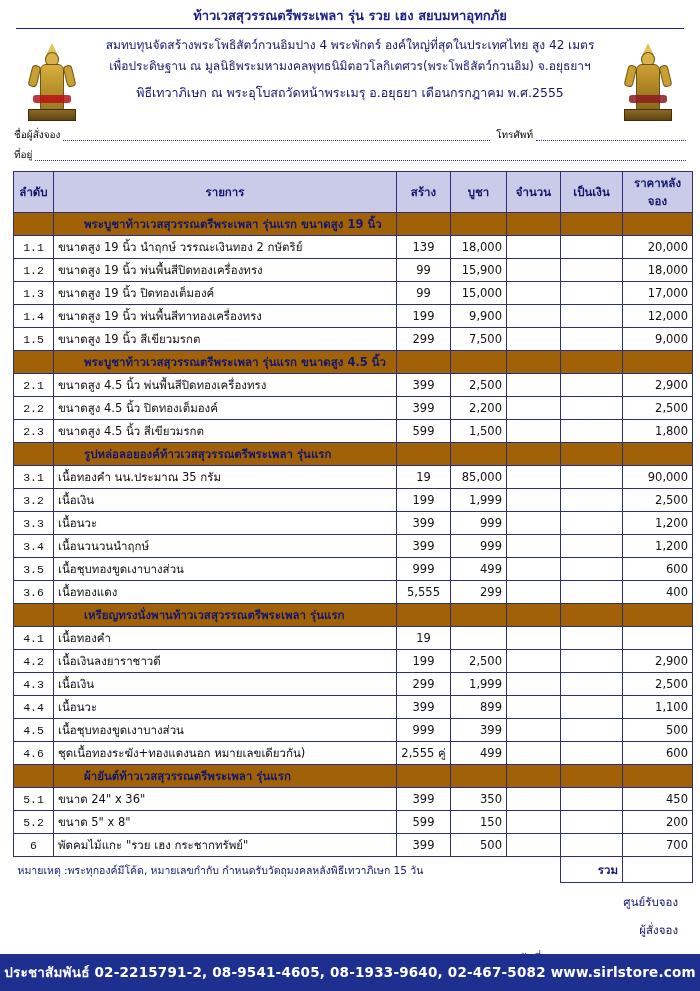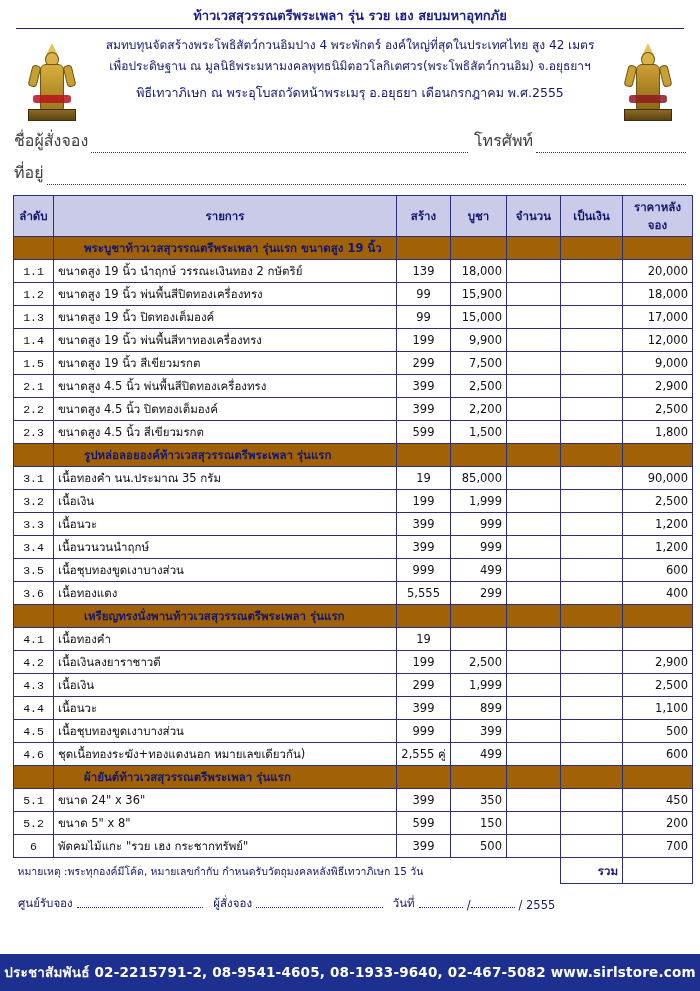--- a/index.html
+++ b/index.html
@@ -103,22 +103,22 @@
     width:38px; height:8px;
     background:#b8121a;
     opacity:.85;
     border-radius:3px;
   }
   .deity.right .sash { background:#8d1a20; }
 
   
   .order-info {
     padding:4px 14px 2px 14px;
-    font-size:16px;
-    color:#404040;
+    font-size:10px;
+    color:#000000;
   }
   .oi-row {
     display:flex;
     align-items:flex-end;
     line-height:2.0;
     white-space:nowrap;
   }
   .oi-label { flex:0 0 auto; padding-right:3px; }
   .dots { flex:1 1 auto; border-bottom:1px dotted #2a2f86; height:1px; margin-bottom:4px; }
   .dots.short { flex:0 0 150px; }
@@ -183,20 +183,21 @@
 
   
   .sig-row {
     display:flex;
     padding:10px 18px 4px 18px;
     font-size:11.5px;
     color:#15186e;
     gap:10px;
     align-items:flex-end;
     white-space:nowrap;
+    flex-direction:column;
   }
   .sig {
     display:flex;
     align-items:flex-end;
     flex:1 1 auto;
   }
   .sig .s-label { flex:0 0 auto; padding-right:4px; }
   .sig .s-dots { flex:1 1 auto; border-bottom:1px dotted #2a2f86; height:1px; margin-bottom:4px; }
   .sig .s-tail { flex:0 0 auto; padding-left:4px; }
   .sig.date .s-dots { flex:0 0 44px; }
@@ -328,20 +329,29 @@
           </tr>
           <tr>
             <td class="c-no">1.5</td>
             <td class="c-desc">ขนาดสูง 19 นิ้ว สีเขียวมรกต</td>
             <td class="c-make">299</td>
             <td class="c-worship">7,500</td>
             <td class="c-qty"></td>
             <td class="c-money"></td>
             <td class="c-price">9,000</td>
           </tr>
+          <tr class="section">
+            <td class="c-no"></td>
+            <td class="c-desc">พระบูชาท้าวเวสสุวรรณตรีพระเพลา รุ่นแรก ขนาดสูง 4.5 นิ้ว</td>
+            <td class="c-make"></td>
+            <td class="c-worship"></td>
+            <td class="c-qty"></td>
+            <td class="c-money"></td>
+            <td class="c-price"></td>
+          </tr>
           <tr>
             <td class="c-no">2.1</td>
             <td class="c-desc">ขนาดสูง 4.5 นิ้ว พ่นพื้นสีปิดทองเครื่องทรง</td>
             <td class="c-make">399</td>
             <td class="c-worship">2,500</td>
             <td class="c-qty"></td>
             <td class="c-money"></td>
             <td class="c-price">2,900</td>
           </tr>
           <tr>

